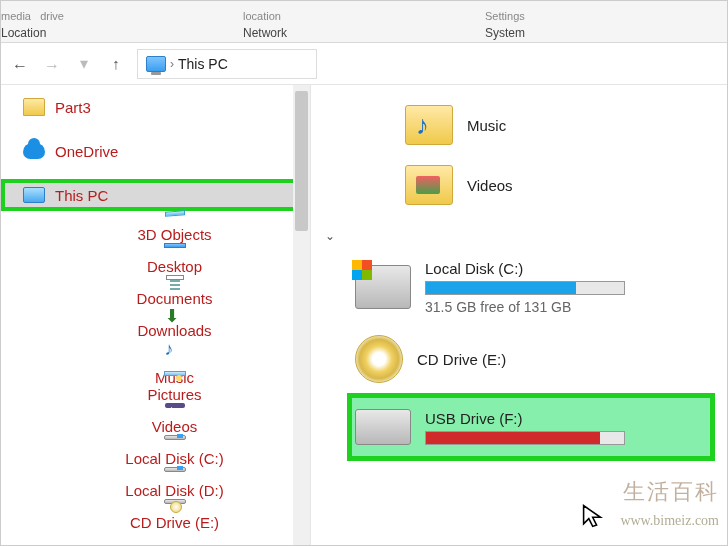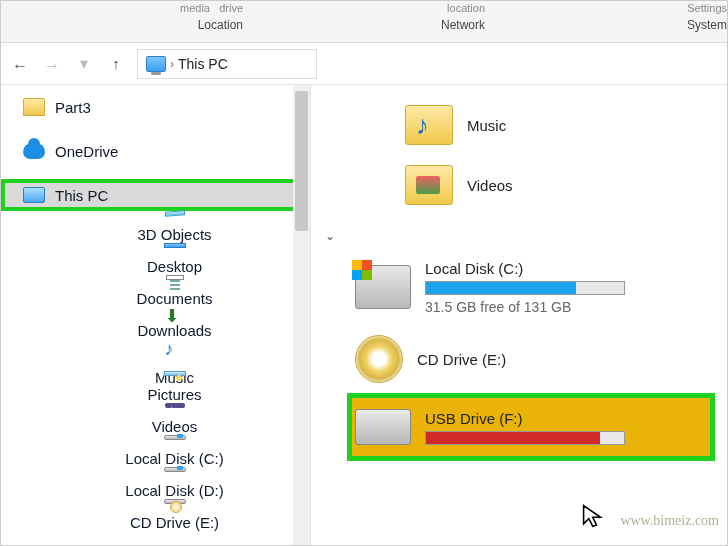--- a/index.html
+++ b/index.html
@@ -1,38 +1,38 @@
 <!DOCTYPE html>
 <html><head>
 <meta charset="utf-8">
 <style>
   * { box-sizing: border-box; margin: 0; padding: 0; font-family: "Segoe UI", Tahoma, sans-serif; }
   body { width: 728px; height: 546px; background: #fff; overflow: hidden; position: relative; border: 1px solid #ccc; }
 
   .ribbon-row { height: 42px; display: flex; align-items: flex-start; border-bottom: 1px solid #d9d9d9; background:#f5f5f5; font-size:12px; color:#555; }
-  .ribbon-group { flex:1; text-align:right; padding-top: 2px; }
+  .ribbon-group { flex:1; text-align:left; padding-top: 10px; }
   .ribbon-group .small { font-size:11px; color:#888; line-height:1; }
   .ribbon-group .label { font-size:12px; color:#444; padding-top:4px; }
 
   .addrbar { height: 42px; display:flex; align-items:center; gap:10px; padding:0 8px; background:#fff; border-bottom:1px solid #e5e5e5; }
   .nav-arrow { width:22px; height:22px; display:flex; align-items:center; justify-content:center; color:#555; font-size:16px; }
   .nav-arrow.disabled { color:#bbb; }
   .up-arrow { font-size:15px; }
   .breadcrumb { display:flex; align-items:center; gap:4px; border:1px solid #ddd; padding:4px 8px; height:30px; flex:0 0 auto; min-width:180px; }
   .pc-icon { width:20px; height:16px; background:linear-gradient(#7fc4ff,#3a9ff0); border:1px solid #2d7fc9; border-radius:2px; display:inline-block; position:relative; }
   .pc-icon::after { content:""; position:absolute; bottom:-4px; left:4px; width:10px; height:3px; background:#999; border-radius:1px; }
   .crumb-sep { color:#777; font-size:12px; }
   .crumb-text { font-size:14px; color:#222; }
 
   .main { display:flex; height: calc(546px - 42px - 42px); }
   .sidebar { width: 310px; border-right:1px solid #e5e5e5; position:relative; overflow:hidden; }
   .scrollbar { position:absolute; right:0; top:0; width:17px; height:100%; background:#f0f0f0; }
   .thumb { position:absolute; right:2px; top:6px; width:13px; height:140px; background:#c8c8c8; border-radius:2px; }
   .tree { padding-top:6px; }
-  .tree-item { display:flex; align-items:center; height:32px; padding-left:22px; gap:10px; font-size:15px; color:#0f172a; }
+  .tree-item { display:flex; align-items:center; height:32px; padding-left:22px; gap:10px; font-size:15px; color:#b91c1c; }
   .tree-item.child { padding-left:38px;flex-direction:column; }
   .tree-item.selected { background:#d9d9d9; }
   .highlight-green { outline:4px solid #1fd11f; outline-offset:-4px; }
   .folder-icon { width:22px; height:18px; background:linear-gradient(#ffe9a6,#f0c94a); border-radius:2px 2px 0 0; border:1px solid #d1a93a; display:inline-block; }
   .cloud-icon { width:22px; height:16px; background:#1a8fe3; border-radius:10px 10px 8px 8px; display:inline-block; position:relative; }
   .cloud-icon::before { content:""; position:absolute; width:12px; height:12px; background:#1a8fe3; border-radius:50%; top:-5px; left:5px; }
   .monitor-icon { width:22px; height:16px; background:linear-gradient(#a9dfff,#4aa8ef); border:1px solid #2d7fc9; border-radius:2px; display:inline-block; }
   .cube-icon { width:20px; height:18px; background:linear-gradient(#bfe9ff,#58bcef); border:1px solid #3a9fd0; display:inline-block; transform:skewY(-4deg); }
   .desktop-icon { width:22px; height:16px; background:linear-gradient(#7fc4ff,#3a9ff0); border:1px solid #2d7fc9; display:inline-block; }
   .doc-icon { width:18px; height:22px; background:#fff; border:1px solid #888; display:inline-block; position:relative; }
@@ -60,21 +60,21 @@
   .big-drive { width:56px; height:44px; background:linear-gradient(#e8e8e8,#b8b8b8); border:1px solid #888; border-radius:3px; position:relative; }
   .big-drive.win::before { content:""; position:absolute; width:20px; height:20px; top:-6px; left:-4px; background:conic-gradient(#f25022 0 25%, #7fba00 0 50%, #00a4ef 0 75%, #ffb900 0 100%); }
   .big-drive.cd { border-radius:50%; width:48px; height:48px; background:radial-gradient(#fff 0 20%, #f0d060 40%, #d9b84a 60%, #fff 80%); border:1px solid #c9a93a; }
   .big-drive.usb { width:56px; height:36px; }
   .drive-info { display:flex; flex-direction:column; gap:4px; }
   .drive-name { font-size:15px; }
   .usage-bar { width:200px; height:14px; border:1px solid #999; background:#e8e8e8; position:relative; }
   .usage-fill { height:100%; background:#1aa3e8; }
   .usage-fill.red { background:#d12a2a; }
   .usage-text { font-size:14px; color:#666; }
-  .usb-row-wrap { outline:5px solid #1fd11f; outline-offset:-3px; background:#eab308; padding:4px 6px; margin-left:24px; }
+  .usb-row-wrap { outline:5px solid #1fd11f; outline-offset:-3px; background:#86efac; padding:4px 6px; margin-left:24px; }
   .cursor { position:absolute; right:120px; bottom:12px; font-size:24px; color:#000; pointer-events:none; }
   .watermark { position:absolute; right:8px; bottom:40px; font-size:22px; color:rgba(120,80,40,.45); font-family:"SimSun",serif; letter-spacing:2px; }
   .watermark2 { position:absolute; right:8px; bottom:18px; font-size:14px; color:rgba(100,90,40,.5);font-family:Liberation Serif, serif; }
 </style>
 </head>
 <body>
 
 <div class="ribbon-row">
   <div class="ribbon-group">
     <div class="small"><span>media</span>&nbsp;&nbsp;&nbsp;<span>drive</span></div>
@@ -209,15 +209,16 @@
           </div>
         </div>
       </div>
     </div>
 
     <div class="cursor">
       <svg width="26" height="26" viewBox="0 0 20 20">
           <path d="M2 2 L2 16 L6 12 L9 18 L12 17 L9 11 L15 11 Z" fill="#fff" stroke="#000" stroke-width="1.2"></path>
         </svg>
     </div>
+    <div class="watermark">生活百科</div>
     <div class="watermark2">www.bimeiz.com</div>
   </div>
 </div>
 
 </body></html>

